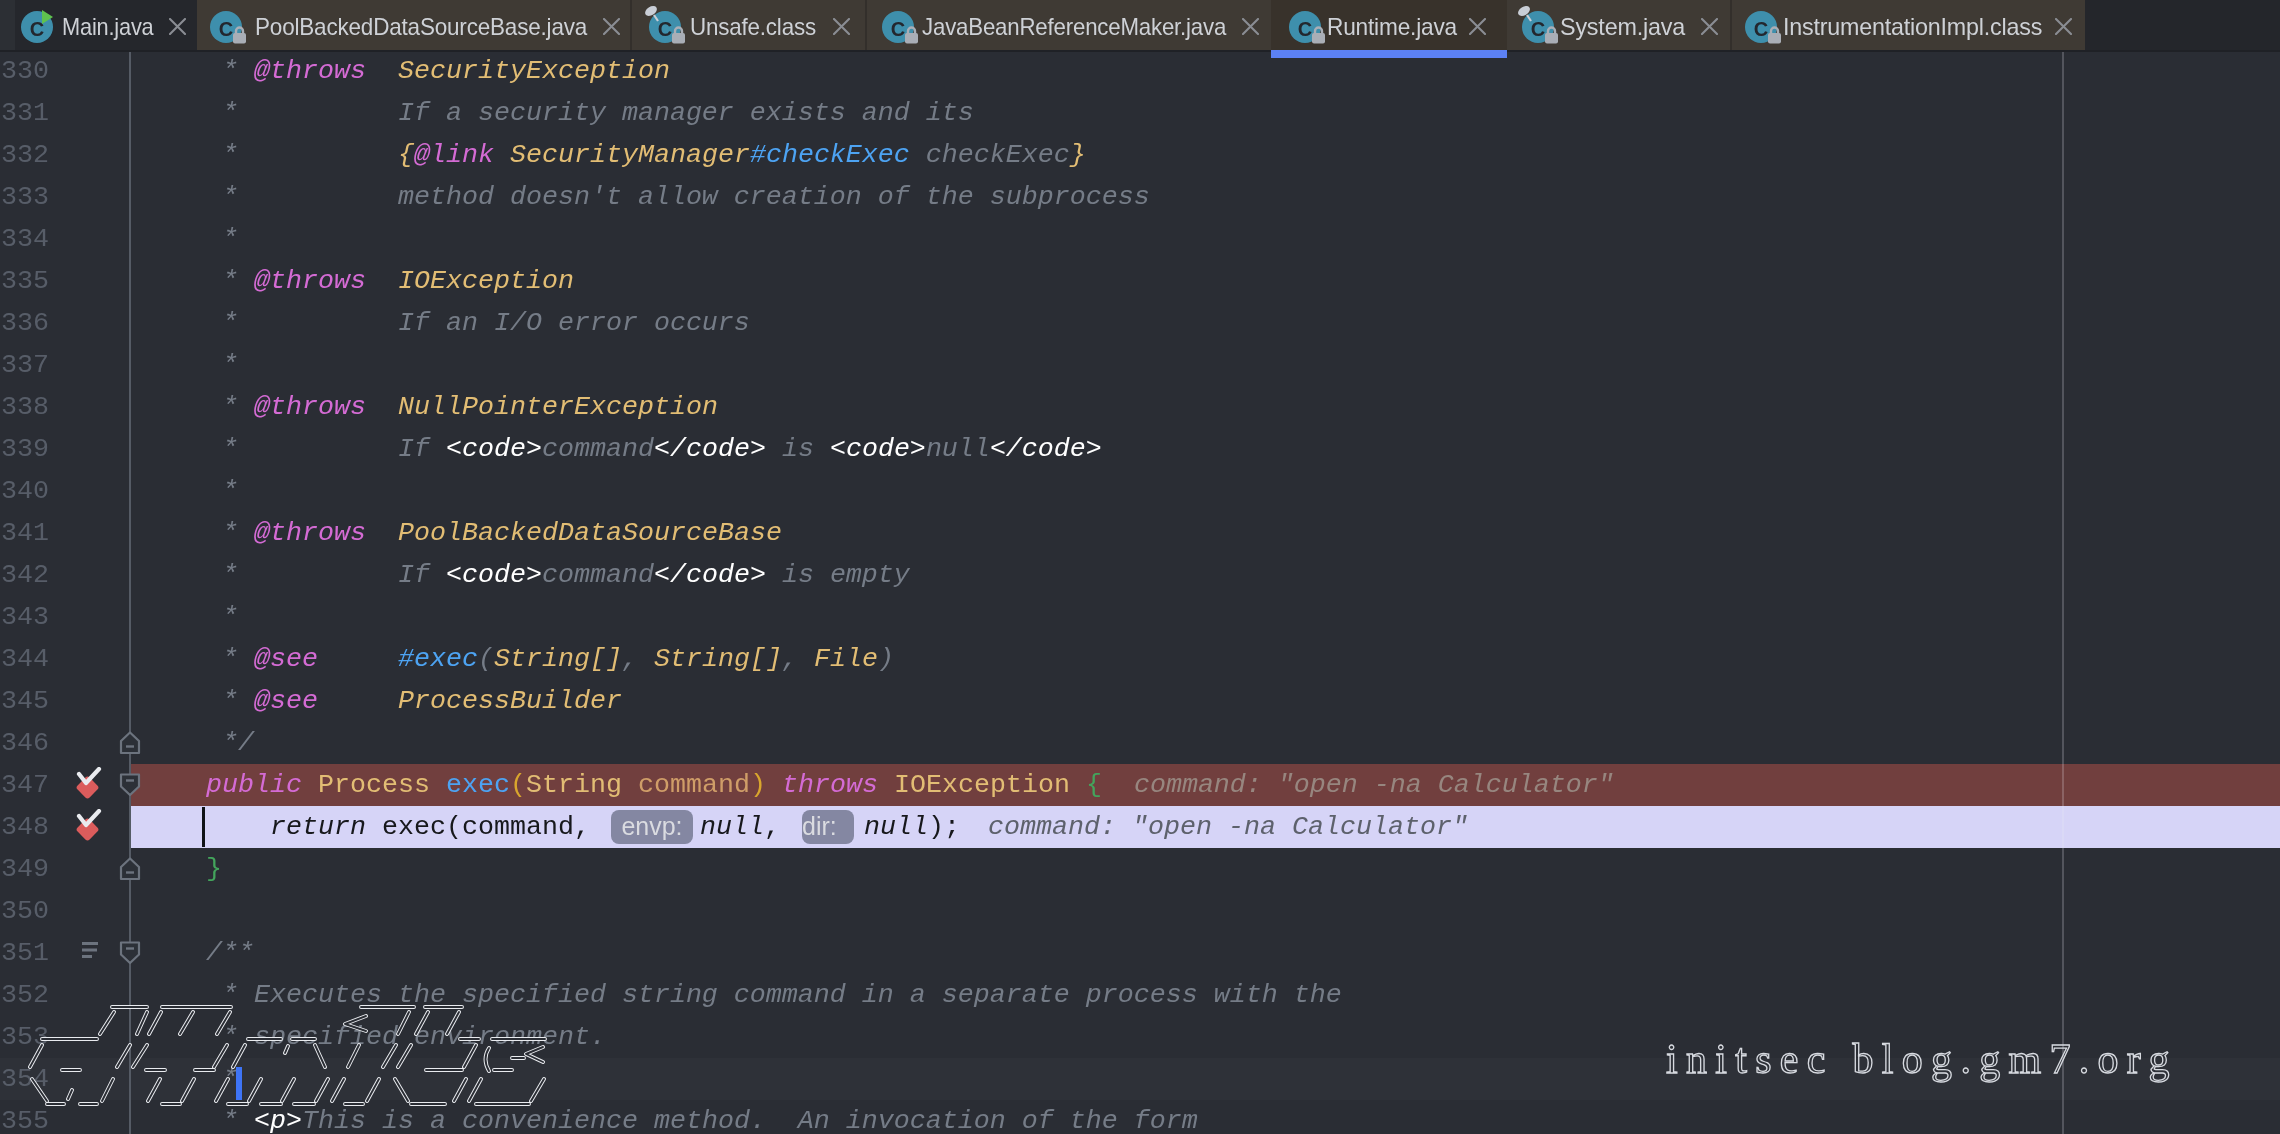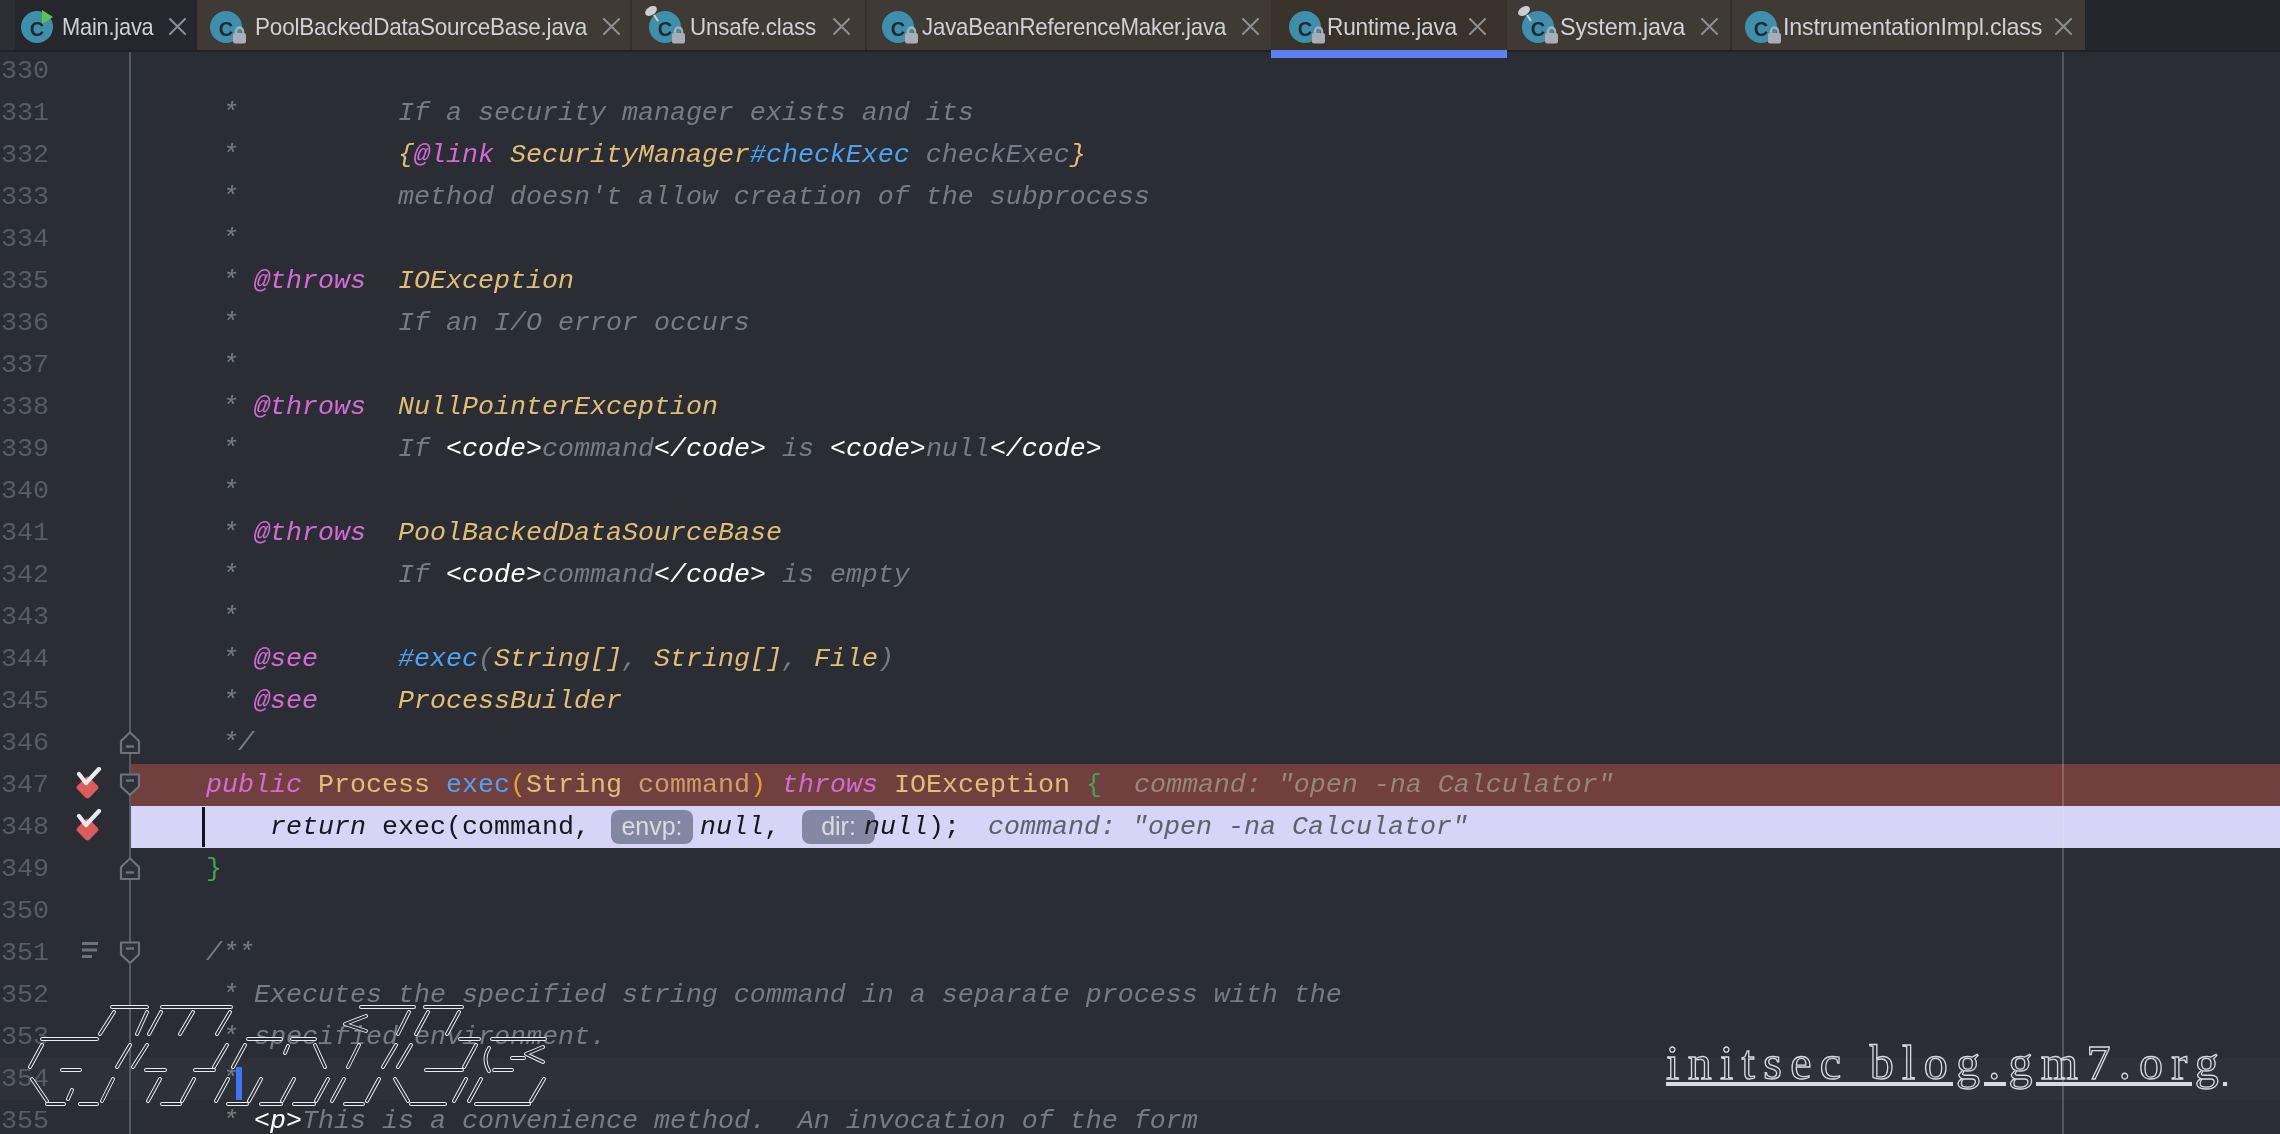--- a/index.html
+++ b/index.html
@@ -142,20 +142,21 @@
 <div class="lnum" style="top:670px;">346</div>
 <div class="lnum" style="top:712px;">347</div>
 <div class="lnum" style="top:754px;">348</div>
 <div class="lnum" style="top:796px;">349</div>
 <div class="lnum" style="top:838px;">350</div>
 <div class="lnum" style="top:880px;">351</div>
 <div class="lnum" style="top:922px;">352</div>
 <div class="lnum" style="top:964px;">353</div>
 <div class="lnum" style="top:1006px;">354</div>
 <div class="lnum" style="top:1048px;">355</div>
+<div class="code" style="top:-2px;">     * <span class="pk">@throws</span>  <span class="gd">SecurityException</span></div>
 <div class="code" style="top:40px;">     *          If a security manager exists and its</div>
 <div class="code" style="top:82px;">     *          <span class="gd">{</span><span class="pk">@link</span> <span class="gd">SecurityManager</span><span class="bl">#checkExec</span> checkExec<span class="gd">}</span></div>
 <div class="code" style="top:124px;">     *          method doesn't allow creation of the subprocess</div>
 <div class="code" style="top:166px;">     *</div>
 <div class="code" style="top:208px;">     * <span class="pk">@throws</span>  <span class="gd">IOException</span></div>
 <div class="code" style="top:250px;">     *          If an I/O error occurs</div>
 <div class="code" style="top:292px;">     *</div>
 <div class="code" style="top:334px;">     * <span class="pk">@throws</span>  <span class="gd">NullPointerException</span></div>
 <div class="code" style="top:376px;">     *          If <span class="tg">&lt;code&gt;</span>command<span class="tg">&lt;/code&gt;</span> is <span class="tg">&lt;code&gt;</span>null<span class="tg">&lt;/code&gt;</span></div>
 <div class="code" style="top:418px;">     *</div>
@@ -168,21 +169,21 @@
 <div class="code" style="top:712px;">    <span class="pk">public</span><span class="rm"> <span class="gd">Process</span> <span class="bl">exec</span><span class="yp">(</span><span class="gd">String</span> <span class="pr">command</span><span class="yp">)</span></span> <span class="pk">throws</span><span class="rm"> <span class="gd">IOException</span> <span class="br">{</span></span>  <span class="hint347">command: "open -na Calculator"</span></div>
 <div class="code" style="top:796px;">    <span class="br">}</span></div>
 <div class="code" style="top:880px;">    /**</div>
 <div class="code" style="top:922px;">     * Executes the specified string command in a separate process with the</div>
 <div class="code" style="top:964px;">     * specified environment.</div>
 <div class="code" style="top:1006px;">     *</div>
 <div class="code" style="top:1048px;">     * <span class="tg">&lt;p&gt;</span>This is a convenience method.  An invocation of the form</div>
 <div class="code" style="top:754px;left:270px;"><span class="pk blk">return</span><span class="rm blk"> exec(command,</span></div>
 <div class="abs" style="left:611px;top:758px;width:82px;height:34px;background:#8487a2;border-radius:8px;color:#dadbe0;font-size:25px;line-height:33px;text-align:center;">envp:</div>
 <div class="code" style="top:754px;left:700px;"><span class="pk blk">null</span><span class="rm blk">,</span></div>
-<div class="abs" style="left:802px;top:758px;width:73px;height:34px;background:#8487a2;border-radius:8px;color:#dadbe0;font-size:25px;line-height:33px;text-align:center;">dir:</div>
+<div class="abs" style="left:802px;top:758px;width:52px;height:34px;background:#8487a2;border-radius:8px;color:#dadbe0;font-size:25px;line-height:33px;text-align:left;">dir:</div>
 <div class="code" style="top:754px;left:864px;"><span class="pk blk">null</span><span class="rm blk">);</span></div>
 <div class="code" style="top:754px;left:988px;"><span class="hint348">command: "open -na Calculator"</span></div>
 <div class="abs" style="left:202px;top:755px;width:3px;height:40px;background:#101317;"></div>
 <div class="abs" style="left:236px;top:1015px;width:6px;height:33px;background:#3e74f6;"></div>
 <div class="abs" style="left:2062px;top:0;width:2px;height:1082px;background:rgba(235,238,245,0.21);"></div>
 <svg class="abs" style="left:72px;top:715px;" width="34" height="36" viewBox="0 0 34 36">
       <rect x="7" y="12" width="17" height="17" rx="3" transform="rotate(45 15.5 20.5)" fill="#db5c5c"></rect>
       <path d="M7 7 L14 16 L27 2" fill="none" stroke="#e9ebef" stroke-width="4.2" stroke-linecap="round" stroke-linejoin="round"></path>
     </svg>
 <svg class="abs" style="left:72px;top:757px;" width="34" height="36" viewBox="0 0 34 36">
@@ -206,13 +207,13 @@
       <path d="M7 8.5 h8" stroke="#6c737e" stroke-width="2.4"></path>
     </svg>
 <svg class="abs" style="left:80px;top:889px;" width="20" height="24" viewBox="0 0 20 24">
       <path d="M2 2.5 h16 M2 9 h15 M2 15.5 h10" stroke="#6c737e" stroke-width="3" fill="none"></path>
     </svg>
 </div>
 <svg class="abs" style="left:0;top:0;" width="780" height="1134" viewBox="0 0 780 1134">
     <path d="M112 1007 L147 1007 M162 1007 L231 1007 M361 1007 L414 1007 M425 1007 L462 1007 M42 1039 L97 1039 M248 1039 L281 1039 M292 1039 L315 1039 M460 1039 L479 1039 M492 1039 L545 1039 M62 1070 L80 1070 M146 1070 L165 1070 M195 1070 L214 1070 M426 1070 L462 1070 M494 1070 L512 1070 M47 1104 L64 1104 M80 1104 L97 1104 M162 1104 L180 1104 M228 1104 L247 1104 M261 1104 L281 1104 M294 1104 L314 1104 M345 1104 L363 1104 M411 1104 L445 1104 M476 1104 L529 1104 M100 1034 L114 1012 M137 1034 L147 1012 M149 1034 L161 1012 M180 1034 L193 1012 M217 1034 L230 1012 M398 1034 L409 1012 M416 1034 L428 1012 M447 1034 L459 1012 M30 1067 L42 1045 M117 1067 L130 1045 M133 1067 L147 1045 M214 1067 L227 1045 M233 1067 L245 1045 M348 1067 L359 1045 M383 1067 L396 1045 M398 1067 L411 1045 M464 1067 L476 1045 M315 1045 L325 1067 M102 1101 L113 1079 M148 1101 L160 1079 M182 1101 L194 1079 M216 1101 L228 1079 M249 1101 L261 1079 M282 1101 L294 1079 M316 1101 L328 1079 M332 1101 L344 1079 M367 1101 L379 1079 M454 1101 L466 1079 M469 1101 L481 1079 M531 1101 L544 1079 M32 1079 L47 1101 M395 1079 L408 1101 M366 1016 L345 1024 L366 1031 M288 1046 L285 1053 M72 1090 L68 1099 M489 1048 Q482 1059 489 1071 M512 1058 L524 1058 M543 1047 L526 1054 L543 1062" fill="none" stroke="#e9ebef" stroke-width="3.9" stroke-linecap="round" stroke-linejoin="round"></path>
     <path d="M112 1007 L147 1007 M162 1007 L231 1007 M361 1007 L414 1007 M425 1007 L462 1007 M42 1039 L97 1039 M248 1039 L281 1039 M292 1039 L315 1039 M460 1039 L479 1039 M492 1039 L545 1039 M62 1070 L80 1070 M146 1070 L165 1070 M195 1070 L214 1070 M426 1070 L462 1070 M494 1070 L512 1070 M47 1104 L64 1104 M80 1104 L97 1104 M162 1104 L180 1104 M228 1104 L247 1104 M261 1104 L281 1104 M294 1104 L314 1104 M345 1104 L363 1104 M411 1104 L445 1104 M476 1104 L529 1104 M100 1034 L114 1012 M137 1034 L147 1012 M149 1034 L161 1012 M180 1034 L193 1012 M217 1034 L230 1012 M398 1034 L409 1012 M416 1034 L428 1012 M447 1034 L459 1012 M30 1067 L42 1045 M117 1067 L130 1045 M133 1067 L147 1045 M214 1067 L227 1045 M233 1067 L245 1045 M348 1067 L359 1045 M383 1067 L396 1045 M398 1067 L411 1045 M464 1067 L476 1045 M315 1045 L325 1067 M102 1101 L113 1079 M148 1101 L160 1079 M182 1101 L194 1079 M216 1101 L228 1079 M249 1101 L261 1079 M282 1101 L294 1079 M316 1101 L328 1079 M332 1101 L344 1079 M367 1101 L379 1079 M454 1101 L466 1079 M469 1101 L481 1079 M531 1101 L544 1079 M32 1079 L47 1101 M395 1079 L408 1101 M366 1016 L345 1024 L366 1031 M288 1046 L285 1053 M72 1090 L68 1099 M489 1048 Q482 1059 489 1071 M512 1058 L524 1058 M543 1047 L526 1054 L543 1062" fill="none" stroke="#2a2d34" stroke-width="1.9" stroke-linecap="round" stroke-linejoin="round"></path>
   </svg>
-<div class="abs" style="left:1666px;top:1035px;font-family:'Liberation Serif',serif;font-size:48px;letter-spacing:8.3px;color:transparent;-webkit-text-stroke:1.3px #d7dae0;white-space:nowrap;text-decoration:underline;">initsec blog.gm7.org</div>
+<div class="abs" style="left:1666px;top:1035px;font-family:'Liberation Serif',serif;font-size:42px;letter-spacing:8.3px;color:transparent;-webkit-text-stroke:1.3px #d7dae0;white-space:nowrap;">initsec blog.gm7.org</div>
 
 </body></html>

